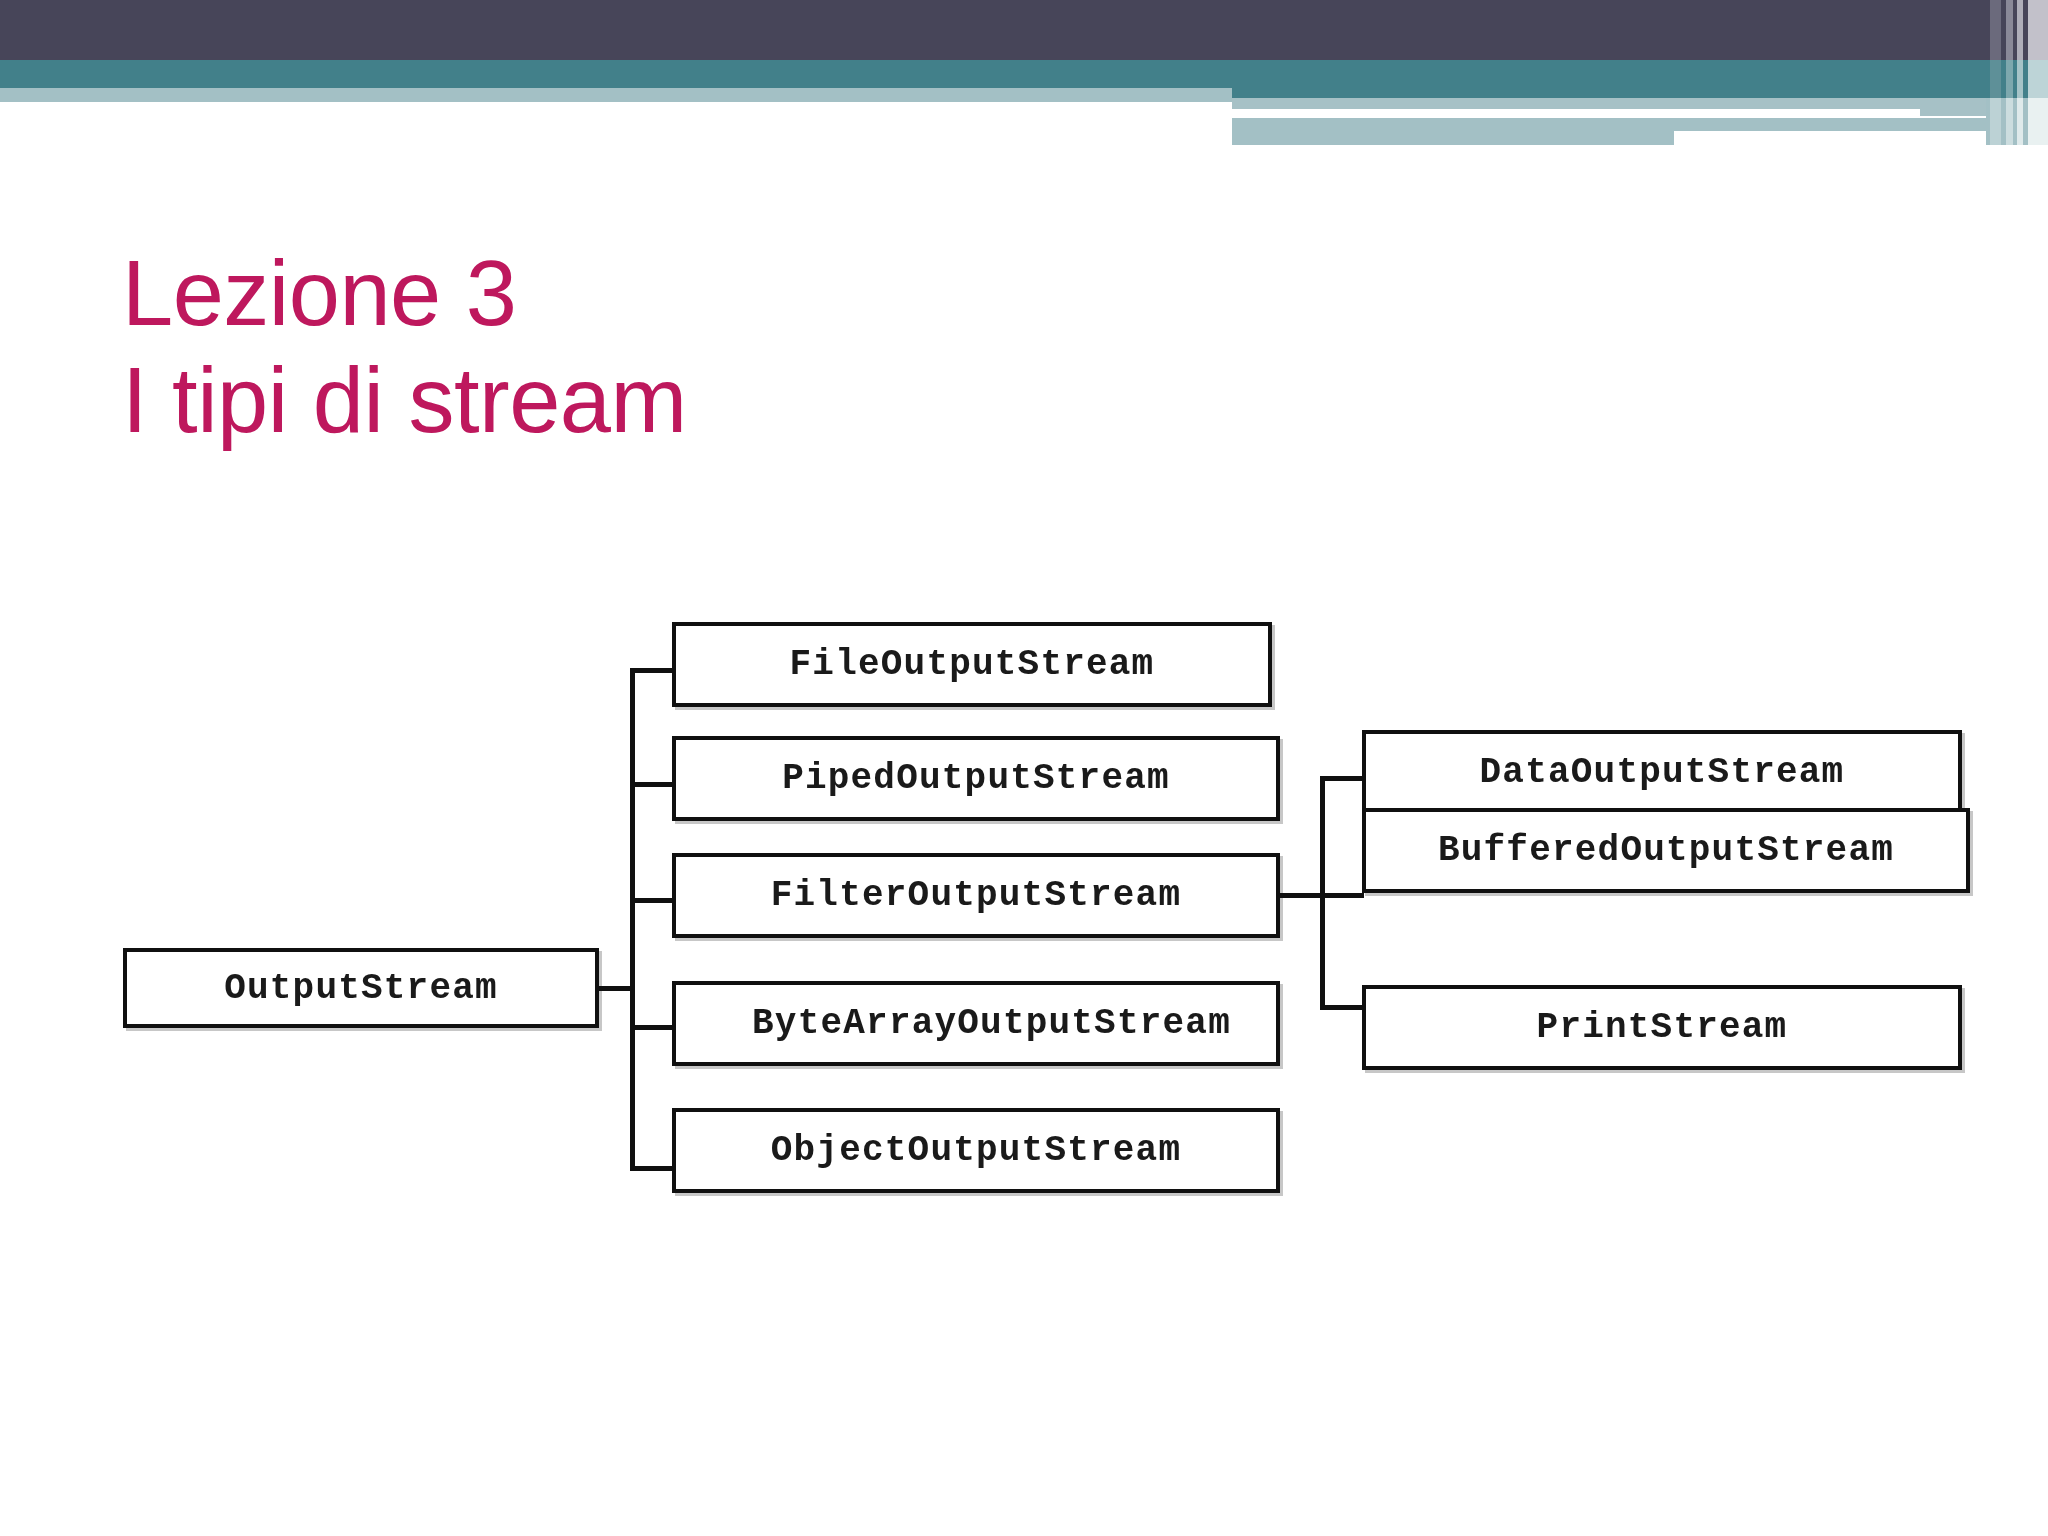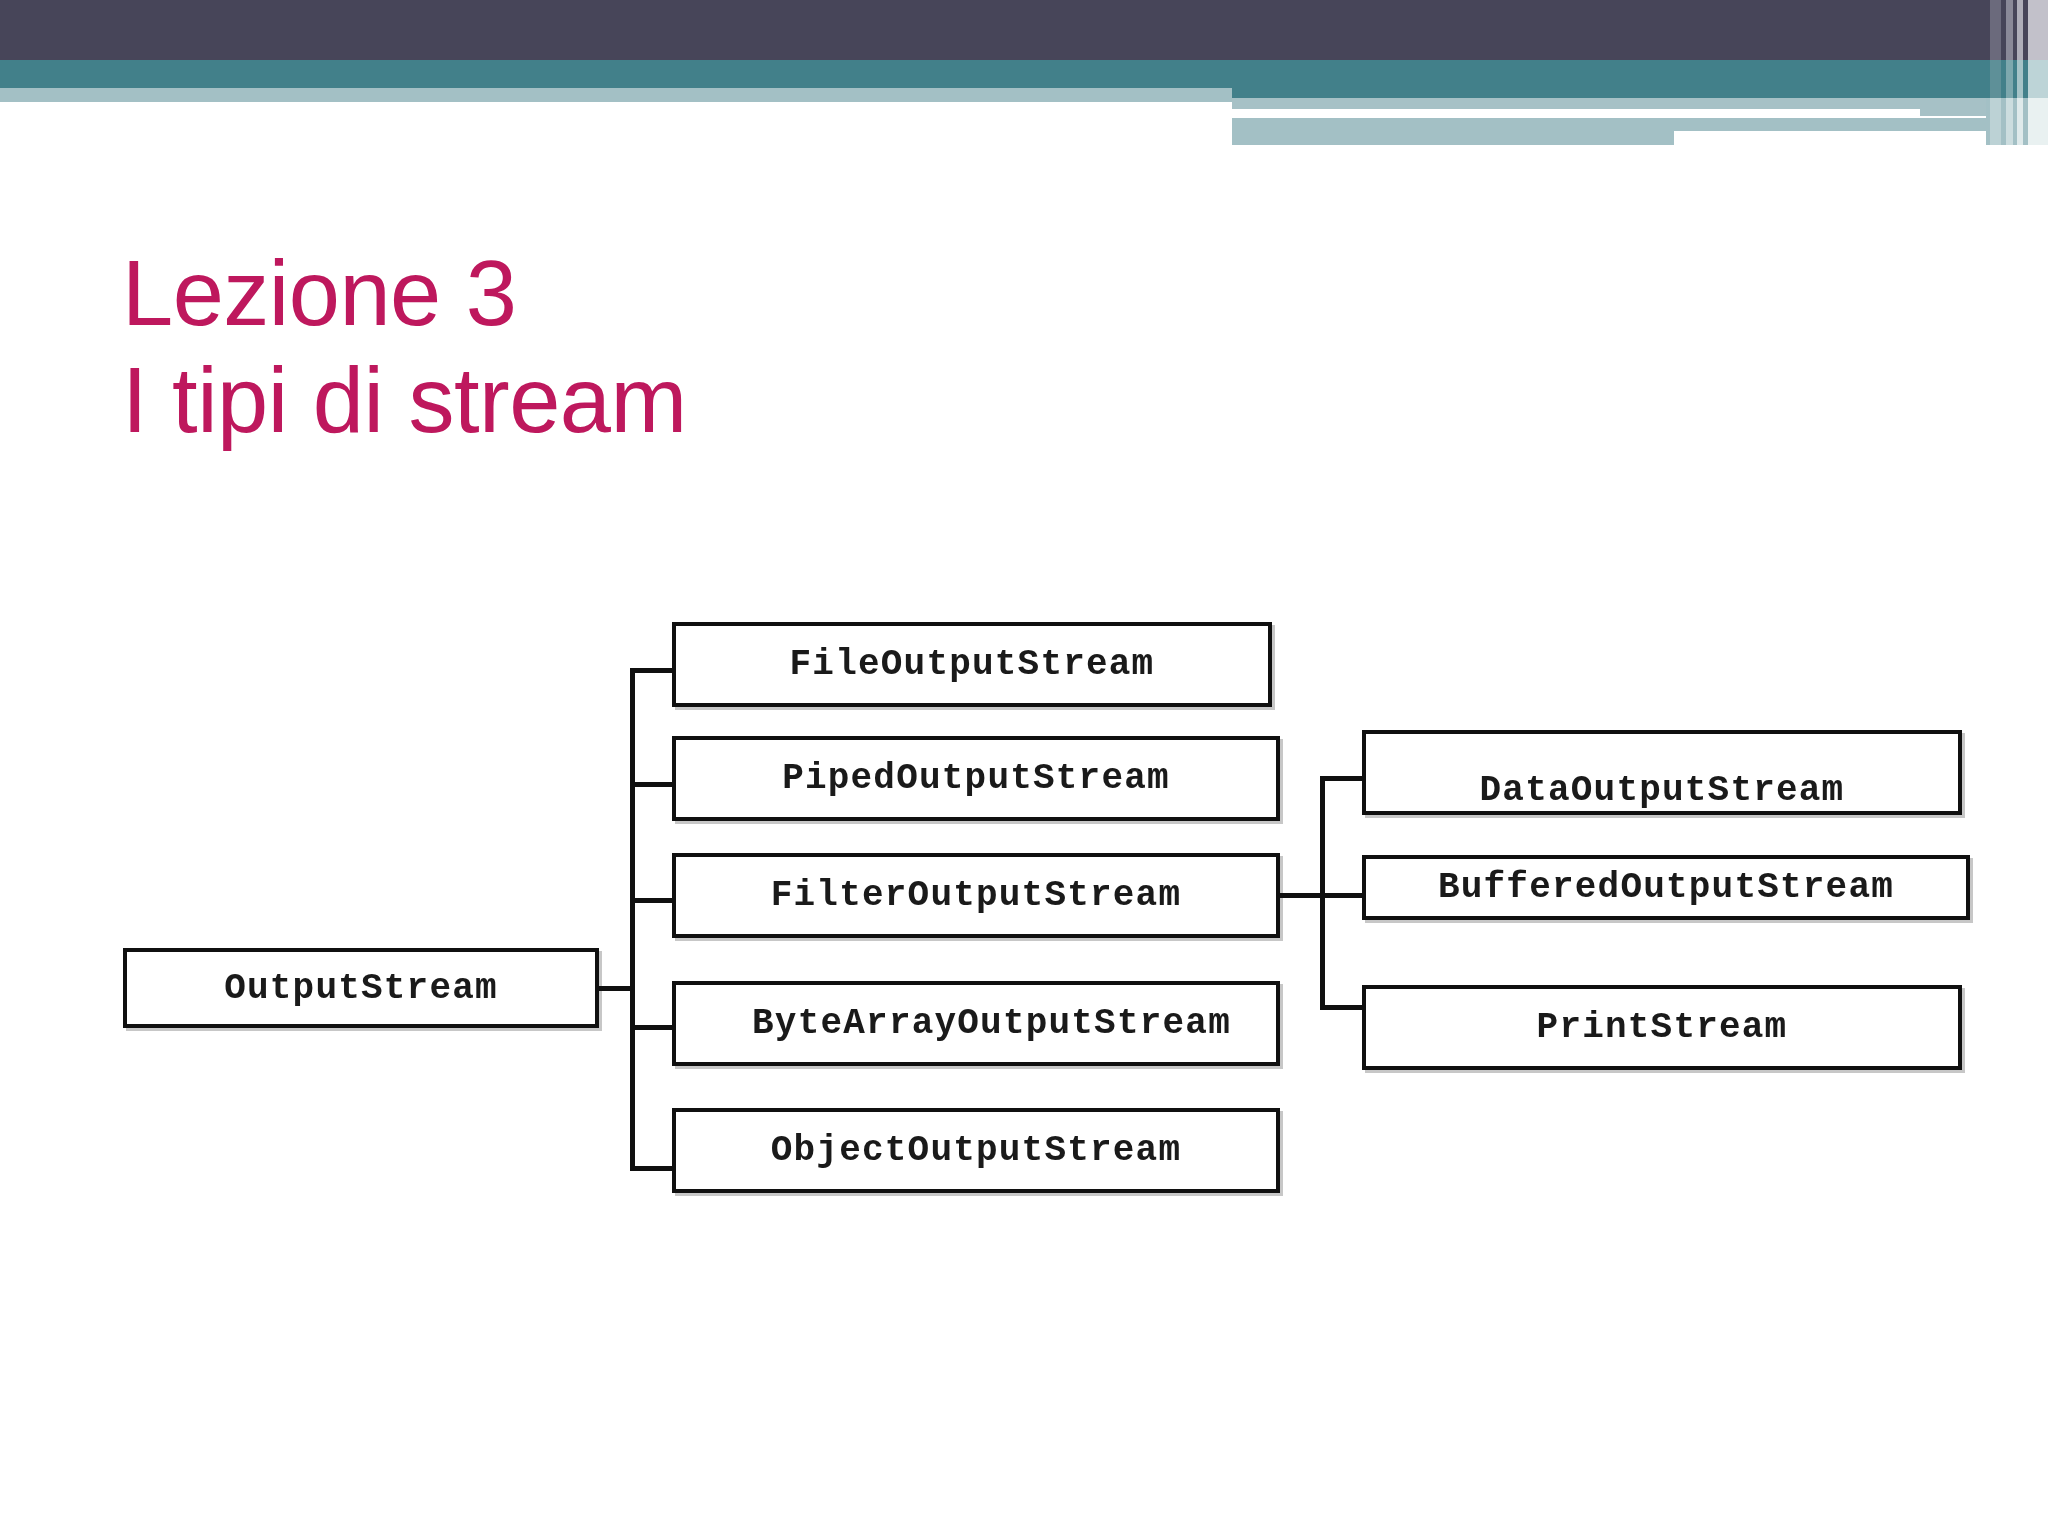--- a/index.html
+++ b/index.html
@@ -126,25 +126,25 @@
   </div>
 
   <div class="conn conn-h" style="left:1280px; top:893px; width:42px;"></div>
 
   <div class="conn conn-v" style="left:1320px; top:778px; height:232px;"></div>
 
   <div class="conn conn-h" style="left:1320px; top:776px; width:44px;"></div>
   <div class="conn conn-h" style="left:1320px; top:893px; width:44px;"></div>
   <div class="conn conn-h" style="left:1320px; top:1005px; width:44px;"></div>
 
-  <div class="node-box" style="left:1362px; top:730px; width:600px; height:85px;align-items:flex-end;">
+  <div class="node-box" style="left:1362px; top:730px; width:600px; height:85px;">
     <span class="node-label">DataOutputStream</span>
   </div>
 
-  <div class="node-box" style="left:1362px; top:855px; width:608px; height:65px;">
+  <div class="node-box" style="left:1362px; top:808px; width:608px; height:85px;">
     <span class="node-label">BufferedOutputStream</span>
   </div>
 
   <div class="node-box" style="left:1362px; top:985px; width:600px; height:85px;">
     <span class="node-label">PrintStream</span>
   </div>
 
 </div>
 
 </body></html>

